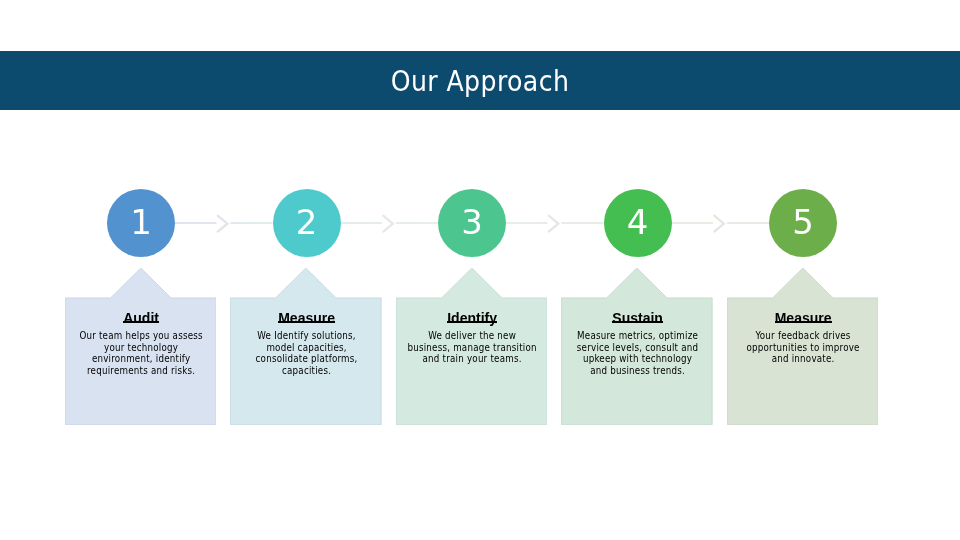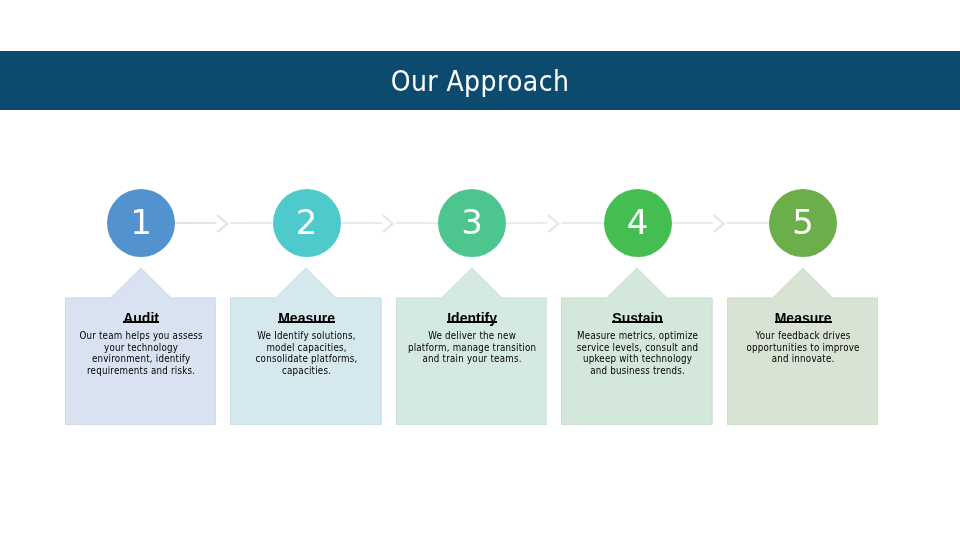--- a/index.html
+++ b/index.html
@@ -116,21 +116,21 @@
     </div>
   </div>
 
   <div class="card k3">
     <svg class="shape" viewBox="0 0 151.6 157" width="151.6" height="157">
       <polygon points="0.4,29.9 45.6,29.9 75.8,0.0 106,29.9 151.2,29.9 151.2,156.6 0.4,156.6" stroke-width="0.8" fill="#d4e9e0" stroke="#c2dacf"></polygon>
     </svg>
     <div class="heading"><u>Identify</u></div>
     <div class="desc">
       <div>We deliver the new</div>
-      <div>platform, manage transition</div>
+      <div>business, manage transition</div>
       <div>and train your teams.</div>
     </div>
   </div>
 
   <div class="card k4">
     <svg class="shape" viewBox="0 0 151.6 157" width="151.6" height="157">
       <polygon points="0.4,29.9 45.6,29.9 75.8,0.0 106,29.9 151.2,29.9 151.2,156.6 0.4,156.6" stroke-width="0.8" fill="#d3e7da" stroke="#c1d8c8"></polygon>
     </svg>
     <div class="heading"><u>Sustain</u></div>
     <div class="desc">

